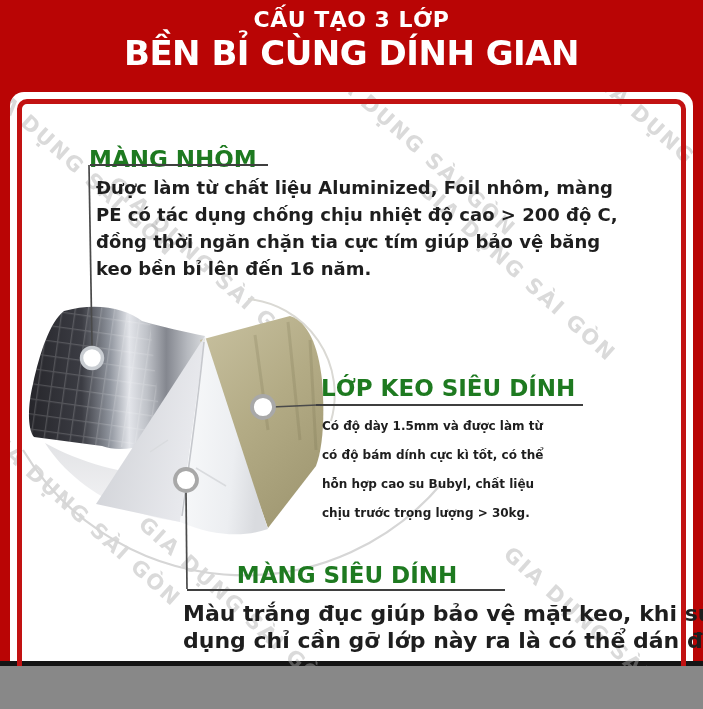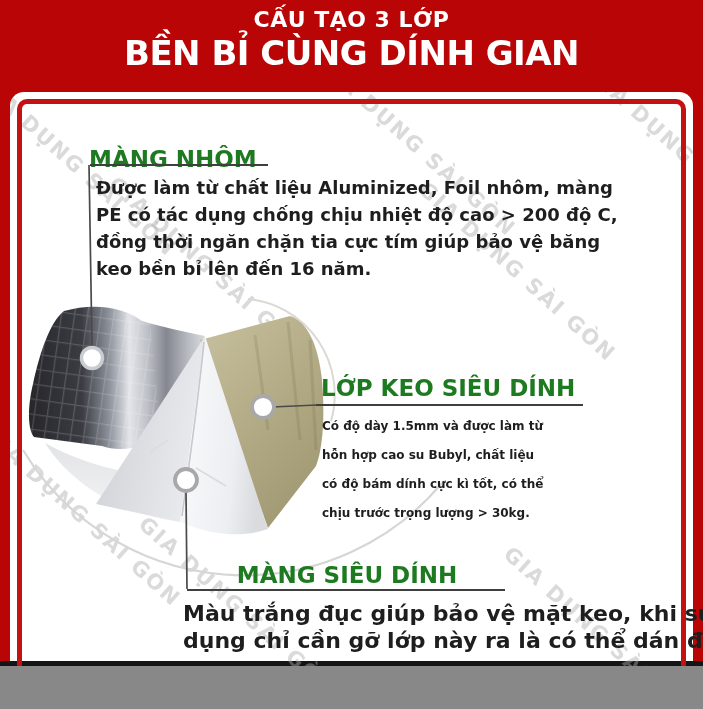--- a/index.html
+++ b/index.html
@@ -124,22 +124,22 @@
     <div>Được làm từ chất liệu Aluminized, Foil nhôm, màng</div>
     <div>PE có tác dụng chống chịu nhiệt độ cao &gt; 200 độ C,</div>
     <div>đồng thời ngăn chặn tia cực tím giúp bảo vệ băng</div>
     <div>keo bền bỉ lên đến 16 năm.</div>
   </div>
 
   <div class="h-green" style="left:321px;top:375px;">LỚP KEO SIÊU DÍNH</div>
   <div class="rule" style="left:316px;top:404px;width:267px;"></div>
   <div class="txt para p2">
     <div>Có độ dày 1.5mm và được làm từ</div>
+    <div>có độ bám dính cực kì tốt, có thể</div>
     <div>hỗn hợp cao su Bubyl, chất liệu</div>
-    <div>có độ bám dính cực kì tốt, có thể</div>
     <div>chịu trước trọng lượng &gt; 30kg.</div>
   </div>
 
   <div class="h-green" style="left:187px;top:562px;width:320px;text-align:center;">MÀNG SIÊU DÍNH</div>
   <div class="rule" style="left:187px;top:589px;width:318px;"></div>
   <div class="txt para p3">
     <div>Màu trắng đục giúp bảo vệ mặt keo, khi sử</div>
     <div>dụng chỉ cần gỡ lớp này ra là có thể dán được.</div>
   </div>
 

